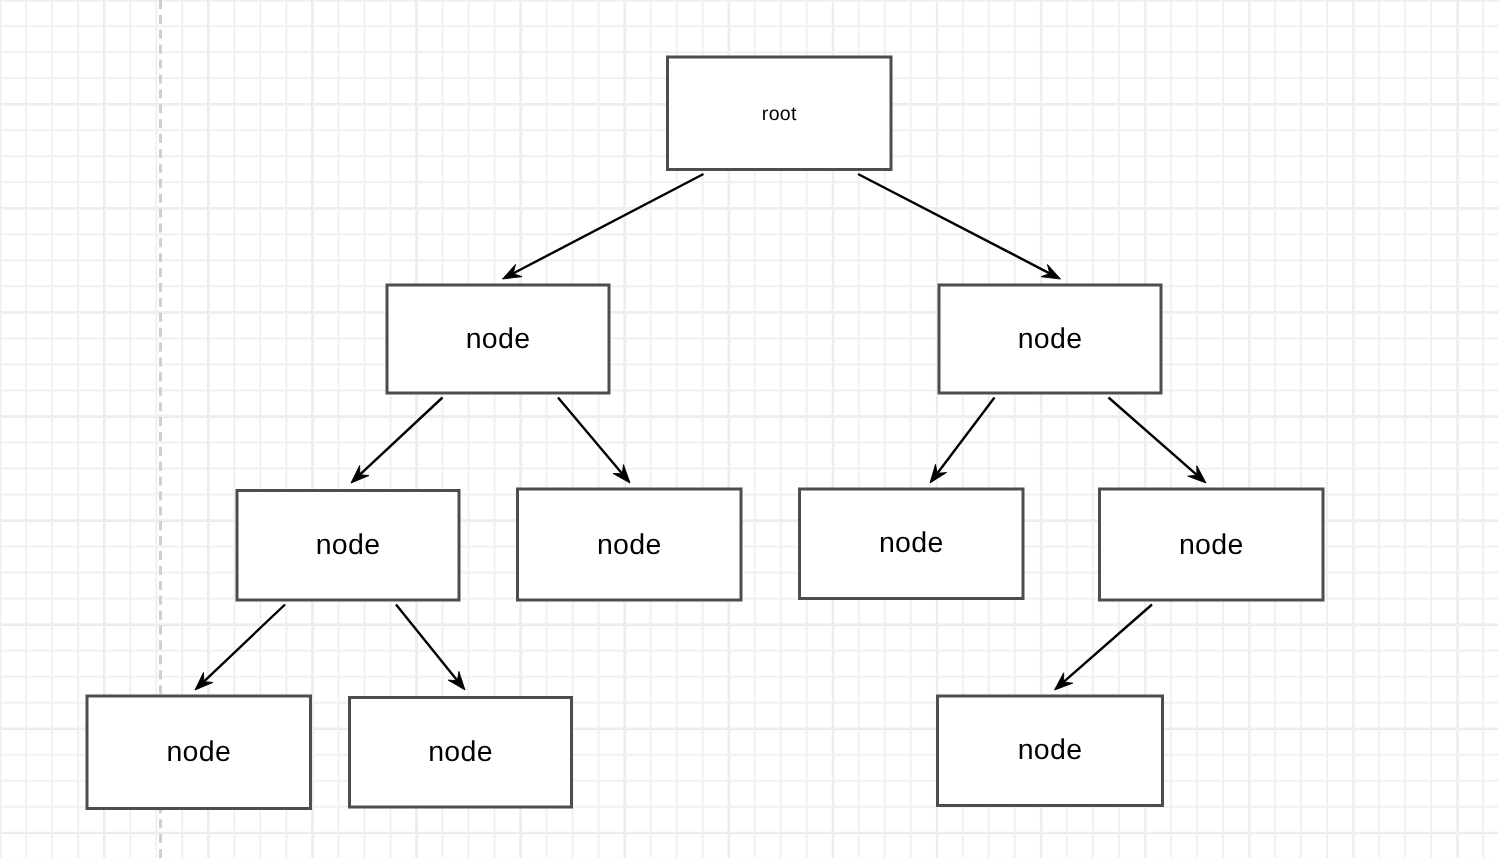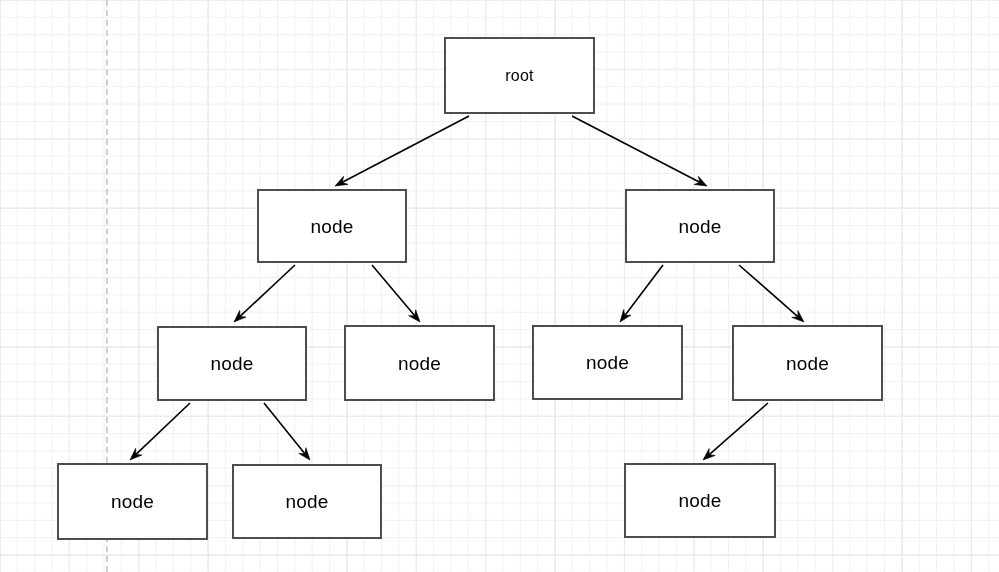--- a/index.html
+++ b/index.html
@@ -101,21 +101,21 @@
         <polygon points="310.00,460.00 298.80,453.41 304.94,453.73 305.92,447.66" fill="#000000" stroke="#000000" stroke-width="0.6" stroke-linejoin="miter"></polygon>
       </g>
       <g>
         <line x1="768" y1="403" x2="708.38" y2="455.29" stroke="#000000" stroke-width="1.6" stroke-linecap="butt"></line>
         <polygon points="703.00,460.00 709.13,448.54 709.06,454.69 715.17,455.42" fill="#000000" stroke="#000000" stroke-width="0.6" stroke-linejoin="miter"></polygon>
       </g>
     </svg>
 
   <div id="node-layer">
       <div class="node-box" style="left: 444px; top: 37px; width: 151px; height: 77px; border-color: rgb(77, 77, 77); border-width: 2px; background: rgb(255, 255, 255);">
-        <span class="node-label" style="color: rgb(0, 0, 0); font-size: 16px;">root</span>
+        <span class="node-label" style="color: rgb(0, 0, 0); font-size: 13px;">root</span>
       </div>
       <div class="node-box" style="left: 257px; top: 189px; width: 150px; height: 74px; border-color: rgb(77, 77, 77); border-width: 2px; background: rgb(255, 255, 255);">
         <span class="node-label" style="color: rgb(0, 0, 0); font-size: 19px;">node</span>
       </div>
       <div class="node-box" style="left: 625px; top: 189px; width: 150px; height: 74px; border-color: rgb(77, 77, 77); border-width: 2px; background: rgb(255, 255, 255);">
         <span class="node-label" style="color: rgb(0, 0, 0); font-size: 19px;">node</span>
       </div>
       <div class="node-box" style="left: 157px; top: 326px; width: 150px; height: 75px; border-color: rgb(77, 77, 77); border-width: 2px; background: rgb(255, 255, 255);">
         <span class="node-label" style="color: rgb(0, 0, 0); font-size: 19px;">node</span>
       </div>

